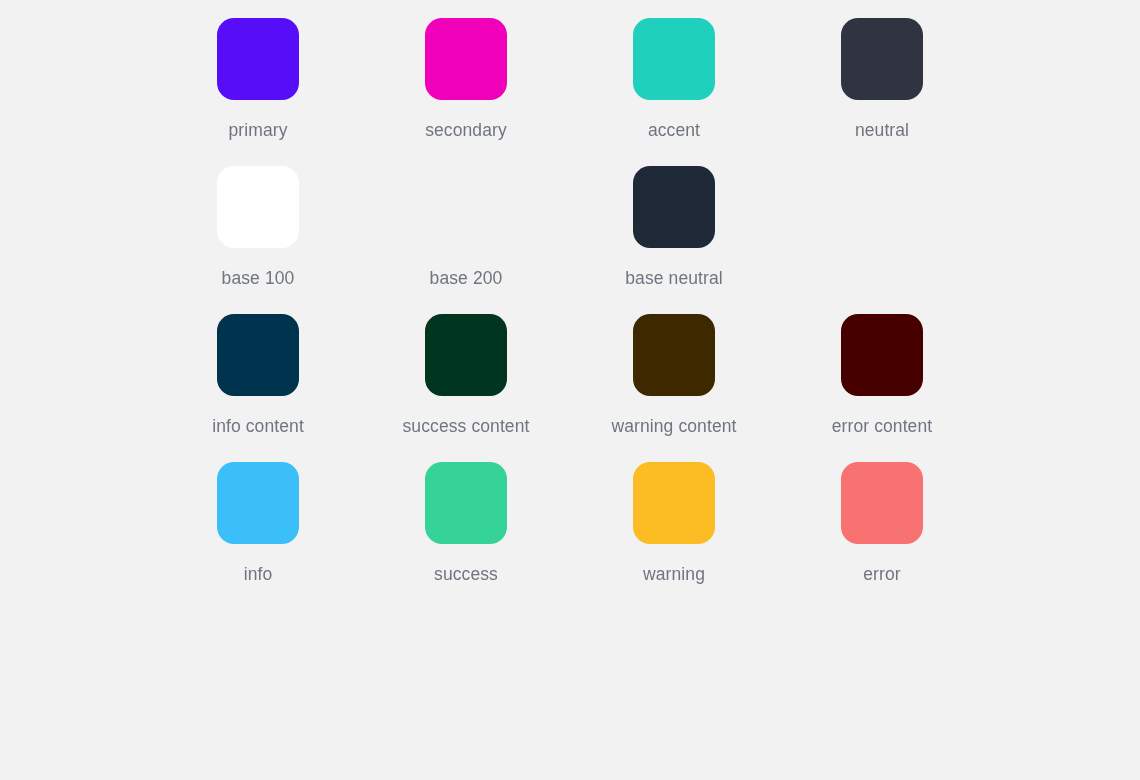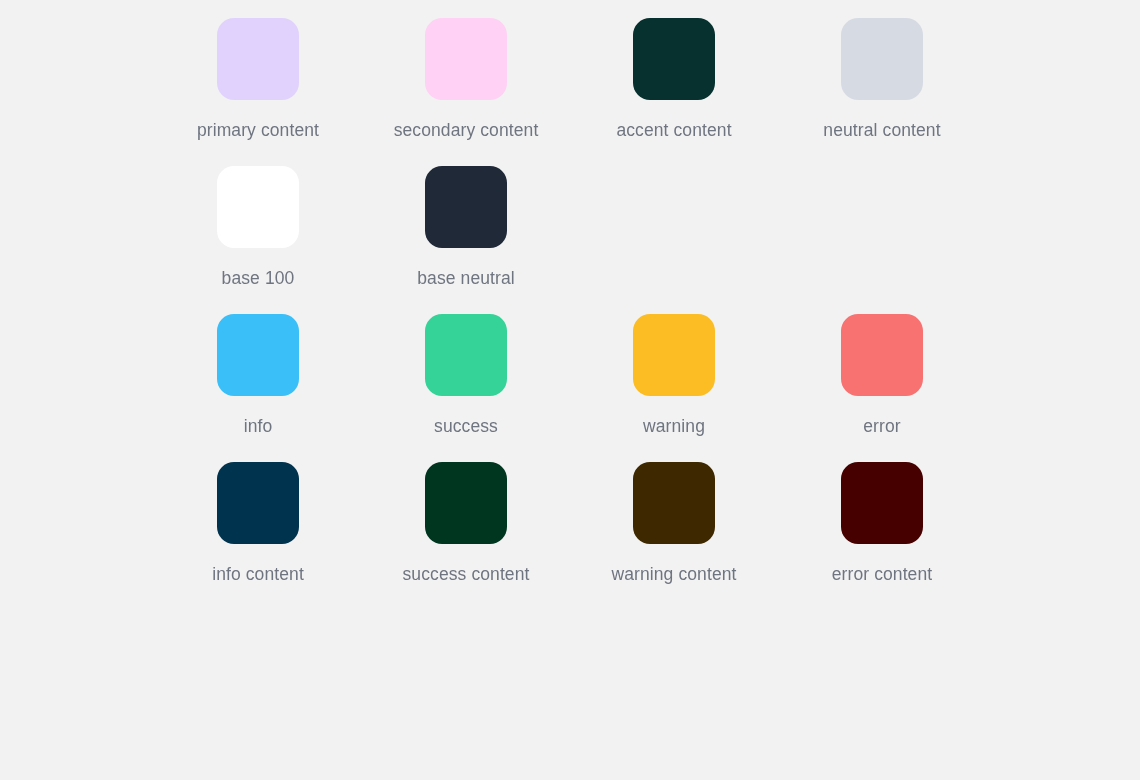--- a/index.html
+++ b/index.html
@@ -51,75 +51,79 @@
     text-align: center;
     white-space: nowrap;
   }
 </style>
 </head>
 <body style="background: rgb(242, 242, 242);">
 
 <div class="palette" id="palette">
     <div class="row">
       <div class="cell">
-        <div class="swatch" style="background: rgb(224, 210, 253);"></div>
-        <div class="label">primary content</div>
+        <div class="swatch" style="background: rgb(87, 13, 248);"></div>
+        <div class="label">primary</div>
       </div>
       <div class="cell">
-        <div class="swatch" style="background: rgb(255, 209, 244);"></div>
-        <div class="label">secondary content</div>
+        <div class="swatch" style="background: rgb(240, 0, 184);"></div>
+        <div class="label">secondary</div>
       </div>
       <div class="cell">
-        <div class="swatch" style="background: rgb(7, 49, 46);"></div>
-        <div class="label">accent content</div>
+        <div class="swatch" style="background: rgb(31, 209, 189);"></div>
+        <div class="label">accent</div>
       </div>
       <div class="cell">
-        <div class="swatch" style="background: rgb(214, 218, 227);"></div>
-        <div class="label">neutral content</div>
+        <div class="swatch" style="background: rgb(47, 52, 64);"></div>
+        <div class="label">neutral</div>
       </div>
     </div>
     <div class="row">
       <div class="cell">
         <div class="swatch" style="background: rgb(255, 255, 255);"></div>
         <div class="label">base 100</div>
       </div>
       <div class="cell">
+        <div class="swatch" style="background: rgb(242, 242, 242);"></div>
+        <div class="label">base 200</div>
+      </div>
+      <div class="cell">
         <div class="swatch" style="background: rgb(31, 41, 55);"></div>
         <div class="label">base neutral</div>
+      </div>
+    </div>
+    <div class="row">
+      <div class="cell">
+        <div class="swatch" style="background: rgb(0, 51, 78);"></div>
+        <div class="label">info content</div>
+      </div>
+      <div class="cell">
+        <div class="swatch" style="background: rgb(0, 54, 32);"></div>
+        <div class="label">success content</div>
+      </div>
+      <div class="cell">
+        <div class="swatch" style="background: rgb(61, 40, 0);"></div>
+        <div class="label">warning content</div>
+      </div>
+      <div class="cell">
+        <div class="swatch" style="background: rgb(71, 0, 0);"></div>
+        <div class="label">error content</div>
       </div>
     </div>
     <div class="row">
       <div class="cell">
         <div class="swatch" style="background: rgb(58, 191, 248);"></div>
         <div class="label">info</div>
       </div>
       <div class="cell">
         <div class="swatch" style="background: rgb(54, 211, 153);"></div>
         <div class="label">success</div>
       </div>
       <div class="cell">
         <div class="swatch" style="background: rgb(251, 189, 35);"></div>
         <div class="label">warning</div>
       </div>
       <div class="cell">
         <div class="swatch" style="background: rgb(248, 114, 114);"></div>
         <div class="label">error</div>
       </div>
     </div>
-    <div class="row">
-      <div class="cell">
-        <div class="swatch" style="background: rgb(0, 51, 78);"></div>
-        <div class="label">info content</div>
-      </div>
-      <div class="cell">
-        <div class="swatch" style="background: rgb(0, 54, 32);"></div>
-        <div class="label">success content</div>
-      </div>
-      <div class="cell">
-        <div class="swatch" style="background: rgb(61, 40, 0);"></div>
-        <div class="label">warning content</div>
-      </div>
-      <div class="cell">
-        <div class="swatch" style="background: rgb(71, 0, 0);"></div>
-        <div class="label">error content</div>
-      </div>
-    </div>
   </div>
 
 </body></html>

